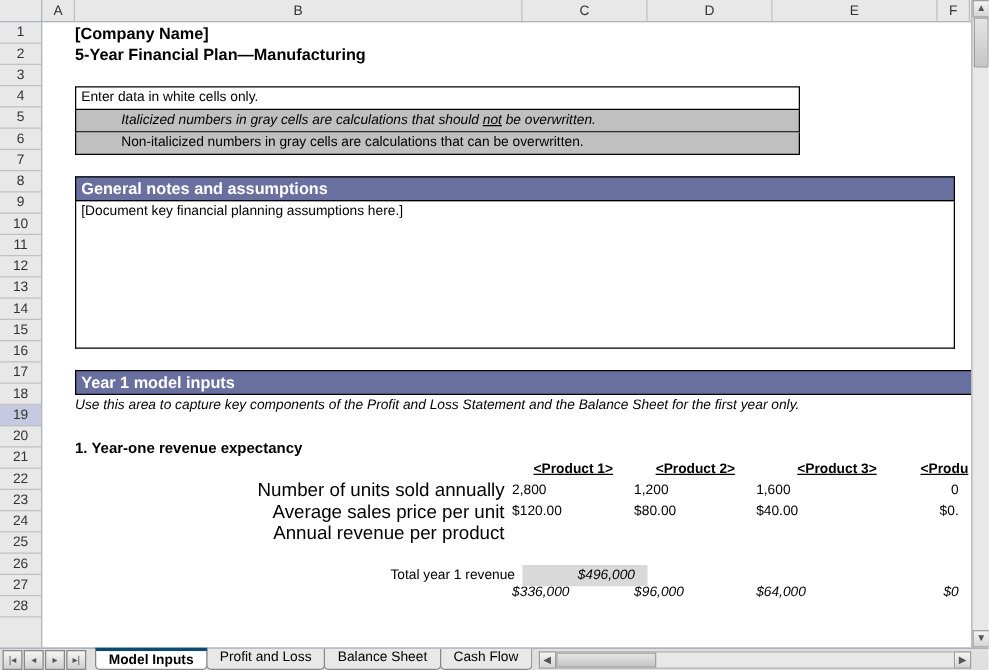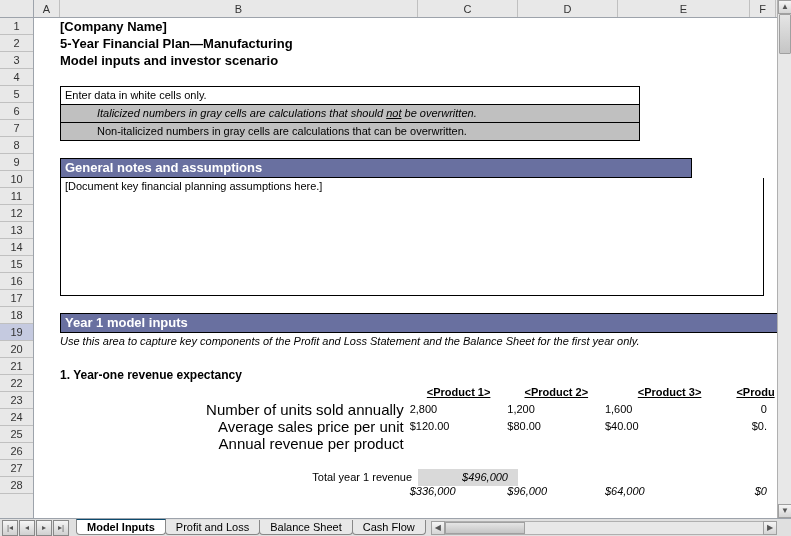--- a/index.html
+++ b/index.html
@@ -29,21 +29,21 @@
 .total-val { background: #d9d9d9; font-style: italic; text-align: right; padding-right: 10px; }
 .vscroll { position: absolute; right: 0; top: 0; width: 14px; bottom: 18px; background: #e8e8e8; border-left: 1px solid #b0b0b0; }
 .vscroll .btn { width: 14px; height: 14px; background: linear-gradient(#f5f5f5,#d5d5d5); border: 1px solid #a0a0a0; font-size: 8px; text-align: center; line-height: 12px; color: #555; }
 .vscroll .thumb { position: absolute; top: 14px; width: 12px; left: 1px; height: 40px; background: linear-gradient(#e5e5e5,#c5c5c5); border: 1px solid #a0a0a0; border-radius: 1px; }
 .vscroll .btn.down { position: absolute; bottom: 0; }
 .tab-bar { position: absolute; bottom: 0; left: 0; right: 0; height: 18px; background: #e0e0e0; border-top: 1px solid #9da3ab; display: flex; align-items: center; font-size: 11px; }
 .tab-nav { display: flex; padding: 0 2px; }
 .tab-nav-btn { width: 16px; height: 16px; border: 1px solid #888; background: linear-gradient(#f5f5f5,#d0d0d0); font-size: 8px; text-align: center; line-height: 14px; color: #555; margin-right: 1px; }
 .tabs { display: flex; margin-left: 4px; }
 .tab { padding: 1px 10px; background: #e8e8e8; border: 1px solid #888; border-top: none; border-radius: 0 0 4px 4px; margin-right: -1px; font-size: 11px; position: relative; }
-.tab.active { background: #fff; font-weight: bold; border-top: 1px solid #0c4a6e; margin-top: -1px; z-index: 2; }
+.tab.active { background: #fff; font-weight: bold; border-top: 3px solid #0c4a6e; margin-top: -1px; z-index: 2; }
 .hscroll { flex: 1; display: flex; align-items: center; margin-left: 6px; margin-right: 14px; }
 .hscroll .btn { width: 14px; height: 14px; background: linear-gradient(#f5f5f5,#d5d5d5); border: 1px solid #a0a0a0; font-size: 8px; text-align: center; line-height: 12px; color: #555; }
 .hscroll .track { flex: 1; height: 14px; background: #e8e8e8; border-top: 1px solid #b0b0b0; border-bottom: 1px solid #b0b0b0; position: relative; }
 .hscroll .thumb { position: absolute; left: 0; width: 80px; height: 12px; top: 0; background: linear-gradient(#e5e5e5,#c5c5c5); border: 1px solid #a0a0a0; }
 .underline { text-decoration: underline; }
 .col-A { width: 26px; }
 .col-B { width: 358px; }
 .col-C { width: 100px; }
 .col-D { width: 100px; }
 .col-E { width: 132px; }
@@ -91,29 +91,28 @@
     <div class="row-head">25</div>
     <div class="row-head">26</div>
     <div class="row-head">27</div>
     <div class="row-head">28</div>
   </div>
 
   <div class="cells">
     <div class="content-area">
       <div class="title-block">[Company Name]</div>
       <div class="title-block">5-Year Financial Plan—Manufacturing</div>
-      <div class="title-block">Model inputs and investor scenario</div>
       <div style="height:17px"></div>
       <div class="info-box">Enter data in white cells only.</div>
       <div class="info-box info-gray" style="font-style:italic">
         <span>Italicized numbers in gray cells are calculations that should </span><span class="underline">not</span><span> be overwritten.</span>
       </div>
       <div class="info-box info-gray" style="border-top:none">Non-italicized numbers in gray cells are calculations that can be overwritten.</div>
       <div style="height:17px"></div>
-      <div class="section-header" style="width:632px">General notes and assumptions</div>
+      <div class="section-header" style="width:704px">General notes and assumptions</div>
       <div class="notes-box">[Document key financial planning assumptions here.]</div>
       <div style="height:17px"></div>
       <div class="section-header" style="width:740px;border-right:none">Year 1 model inputs</div>
       <div class="italic-note">Use this area to capture key components of the Profit and Loss Statement and the Balance Sheet for the first year only.</div>
       <div style="height:17px"></div>
       <div class="subhead">1. Year-one revenue expectancy</div>
 
       <div class="data-row">
         <div class="label-col"></div>
         <div class="val-col product-head">&lt;Product 1&gt;</div>

